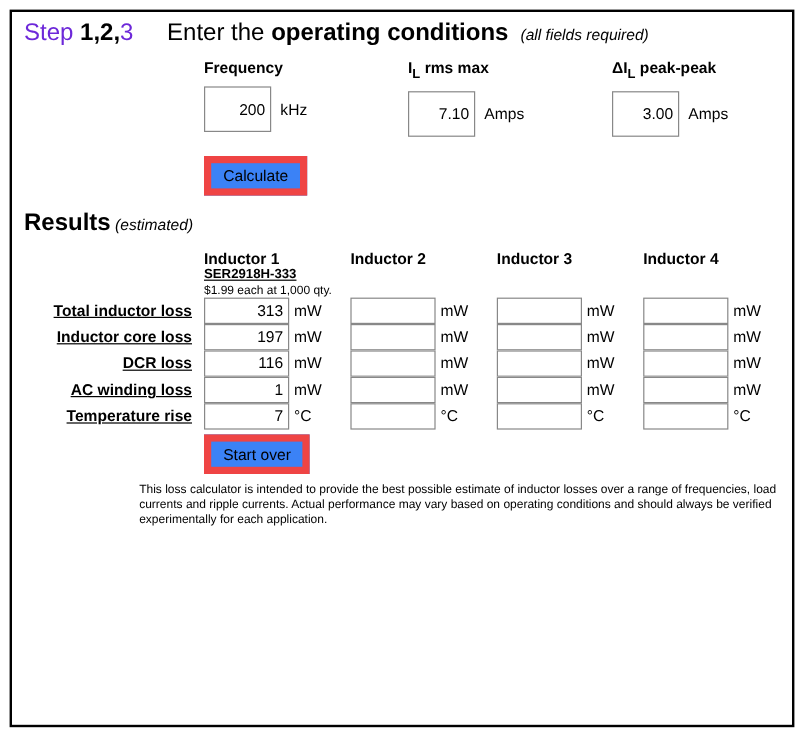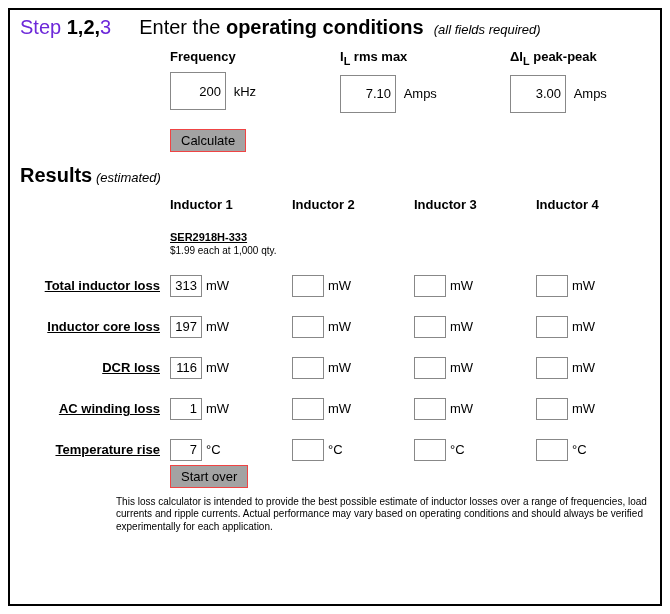--- a/index.html
+++ b/index.html
@@ -61,38 +61,38 @@
     padding: 18px 4px;
     text-align: right;
     font-family: Arial, Helvetica, sans-serif;
     font-size: 13px;
   }
   .unit { margin-left: 4px; font-size: 13px; }
   .calc-btn, .start-btn {
     font-family: Arial, Helvetica, sans-serif;
     font-size: 13px;
     padding: 3px 10px;
-    border: 1px solid #ef4444;
-    background: #a3a3a3;
+    border: 6px solid #ef4444;
+    background: #3b82f6;
   }
   .calc-row { margin-left: 150px; margin-top: 16px; margin-bottom: 12px; }
   h2 {
     font-size: 20px;
     font-weight: bold;
     display: inline;
   }
   .est {
     font-style: italic;
     font-size: 13px;
   }
   .results-head { margin: 10px 0 10px 0; }
   .results-table {
     display: grid;
     grid-template-columns: 150px repeat(4, 122px);
-    row-gap: 19px;
+    row-gap: 0;
     align-items: center;
   }
   .col-head { font-weight: bold; font-size: 13px; }
   .part-link {
     font-weight: bold;
     font-size: 11px;
     text-decoration: underline;
     cursor: pointer;
   }
   .price {
@@ -104,21 +104,21 @@
     text-decoration: underline;
     text-align: right;
     padding-right: 10px;
     font-size: 13px;
   }
   .val-cell {
     display: flex;
     align-items: center;
   }
   .val-inp {
-    width: 32px;
+    width: 71px;
     height: 22px;
     border: 1px solid #888;
     padding: 2px 4px;
     text-align: right;
     font-family: Arial, Helvetica, sans-serif;
     font-size: 13px;
     background: #fff;
   }
   .val-unit { margin-left: 4px; font-size: 13px; }
   .start-row { margin: 4px 0 0 150px; }

